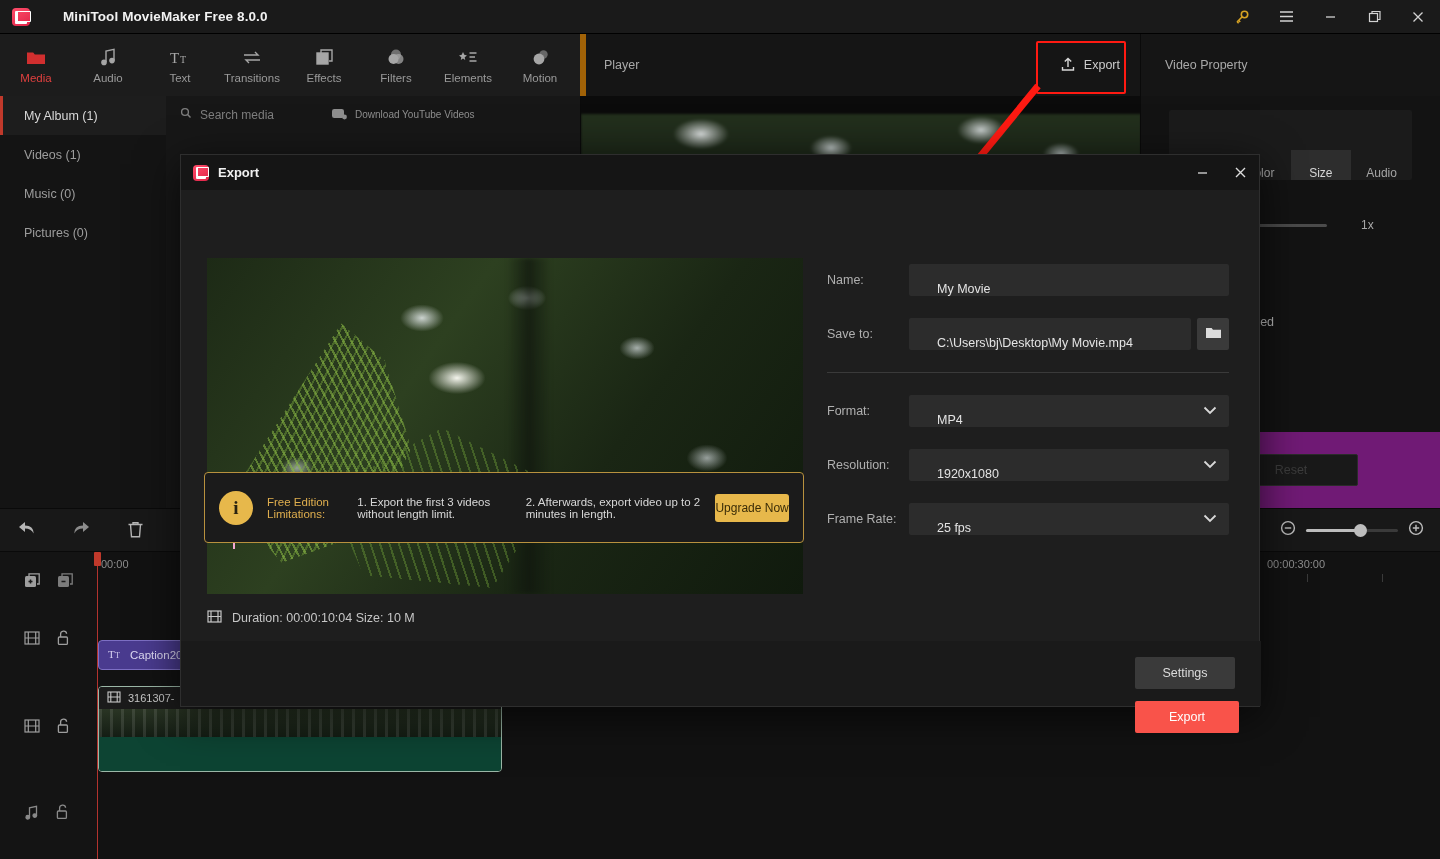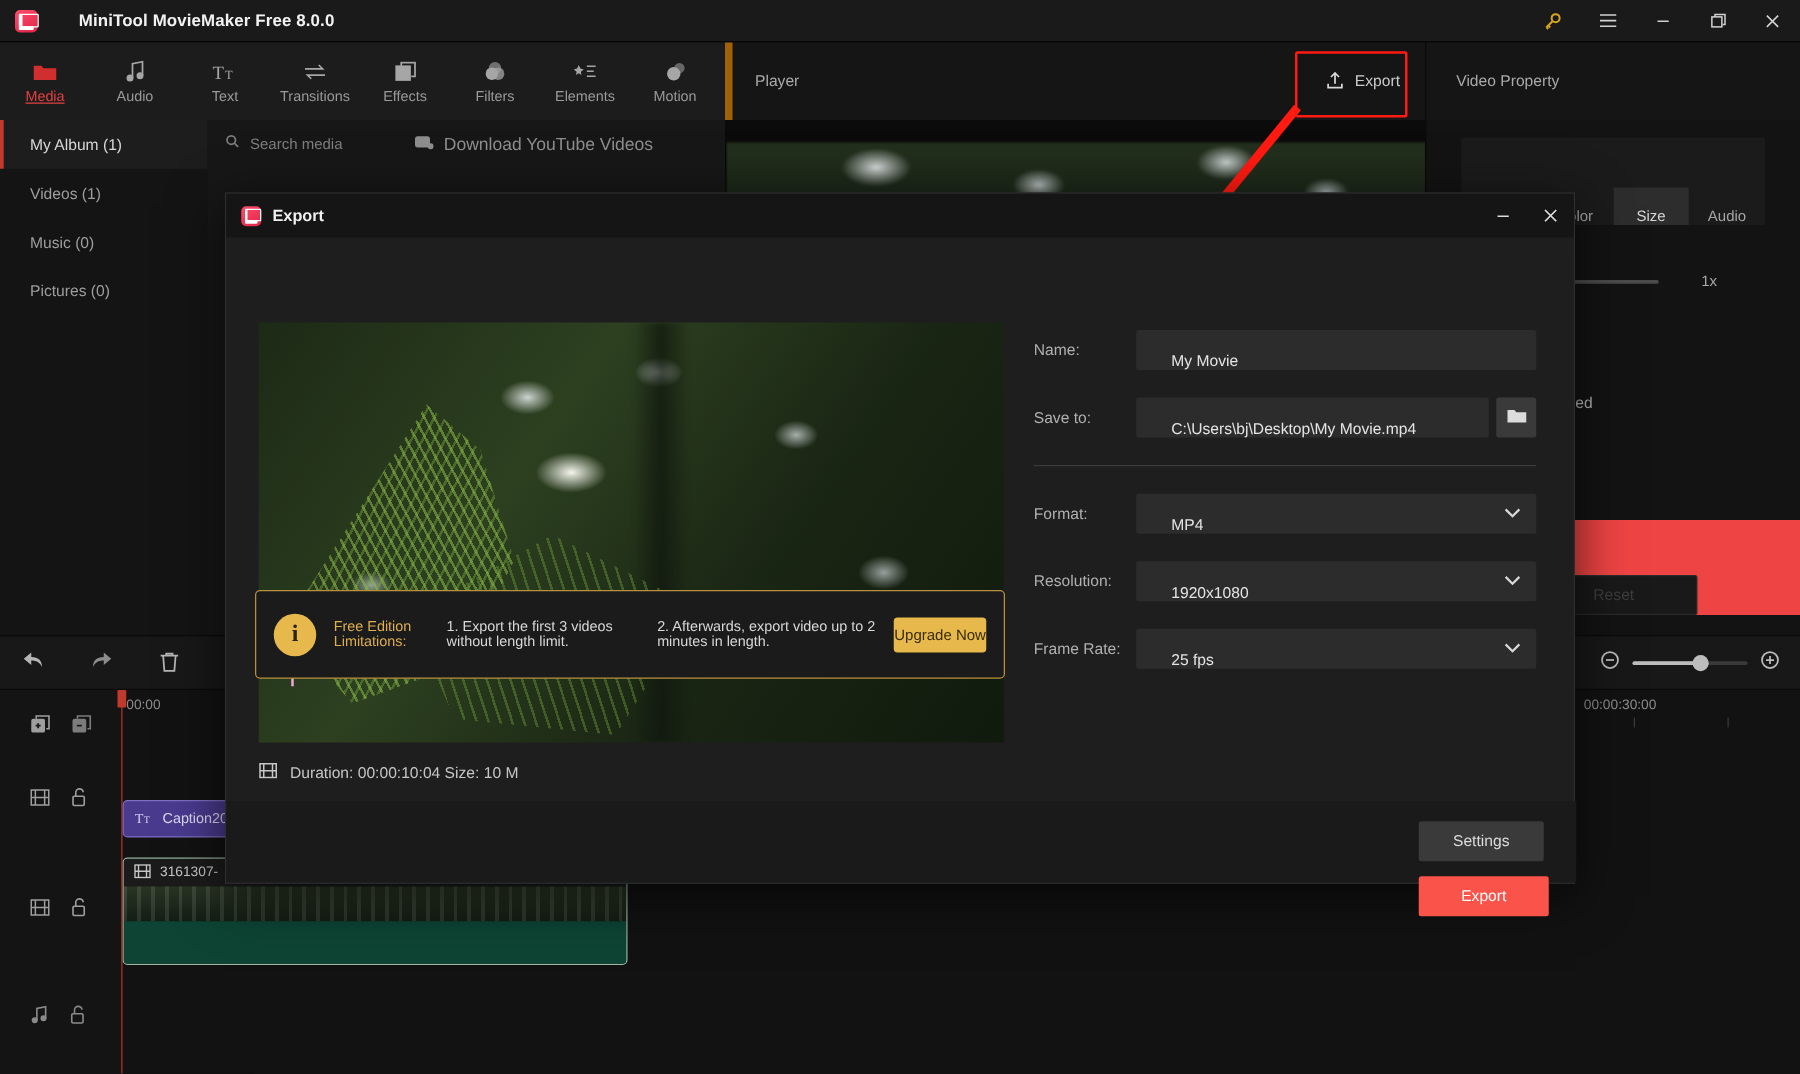--- a/index.html
+++ b/index.html
@@ -46,21 +46,21 @@
   .ribbon {
     position: absolute; top: 34px; left: 0; width: 580px; height: 62px;
     background: #1c1c1c; display: flex; align-items: center;
   }
   .ribbon-item {
     width: 72px; height: 62px; display: flex; flex-direction: column;
     align-items: center; justify-content: center; gap: 6px;
     font-size: 11.5px; color: #9a9a9a;
   }
   .ribbon-item .r-ico { height: 20px; display: flex; align-items: flex-end; }
-  .ribbon-item.active { color: #e0403f; text-decoration: underline; }
+  .ribbon-item.active { color: #e0403f; }
   .ribbon-item.active .r-ico svg { color: #d12f2f; }
 
   
   .player-head {
     position: absolute; top: 34px; left: 580px; width: 560px; height: 62px;
     background: #151515; border-left: 6px solid #a16207;
     display: flex; align-items: center;
   }
   .player-label { font-size: 12.5px; color: #a9a9a9; margin-left: 18px; }
   .export-top {
@@ -90,21 +90,21 @@
     height: 39px; display: flex; align-items: center; padding-left: 24px;
     font-size: 12.5px; color: #9d9d9d; position: relative;
   }
   .album-item.active { background: #1d1d1d; color: #d8d8d8; }
   .album-item.active::before {
     content: ""; position: absolute; left: 0; top: 0; width: 3px; height: 39px; background: #c0392b;
   }
   .media-right { position: absolute; top: 0; left: 166px; width: 414px; height: 412px; background: #171717; }
   .media-toolbar { height: 37px; display: flex; align-items: center; }
   .search-media { display: flex; align-items: center; gap: 8px; margin-left: 14px; font-size: 12px; color: #7e7e7e; }
-  .dl-youtube { display: flex; align-items: center; gap: 8px; margin-left: 58px; font-size: 14px; color: #8e8e8e; }
+  .dl-youtube { display: flex; align-items: center; gap: 8px; margin-left: 58px; font-size: 10px; color: #8e8e8e; }
 
   
   .player-stage {
     position: absolute; top: 96px; left: 580px; width: 560px; height: 412px;
     background: #0b0b0b; border-left: 1px solid #0a0a0a; overflow: hidden;
   }
   .stage-img {
     position: absolute; top: 18px; left: 0; width: 560px; height: 60px;
     background:
       radial-gradient(ellipse 40px 22px at 120px 20px, rgba(245,248,250,.85), transparent 70%),
@@ -130,21 +130,21 @@
   .spd-slider { position: relative; width: 160px; height: 3px; background: #4b4b4b; border-radius: 2px; }
   .spd-fill { position: absolute; left: 0; top: 0; height: 3px; width: 66px; background: #6f6f6f; border-radius: 2px; }
   .spd-knob {
     position: absolute; left: 58px; top: -5px; width: 13px; height: 13px;
     border-radius: 50%; background: #b6b6b6;
   }
   .spd-val { margin-left: 34px; font-size: 12px; color: #a8a8a8; }
   .dur-row { padding: 0 26px; margin-top: 35px; font-size: 12px; color: #9c9c9c; }
   .rev-row { padding: 0 26px; margin-top: 34px; display: flex; align-items: center; gap: 10px; font-size: 12.5px; color: #b6b6b6; }
   .chk { width: 13px; height: 13px; border: 1px solid #5a5a5a; border-radius: 2px; background: #1a1a1a; flex: none; }
-  .reset-wrap { position: absolute; bottom: 16px; left: 0; width: 300px; height: 76px; background: #ef4444; display: flex; align-items: flex-end; justify-content: center; }
+  .reset-wrap { position: absolute; bottom: 0; left: 0; width: 300px; height: 76px; background: #701a75; display: flex; align-items: center; justify-content: center; }
   .reset-btn {
     width: 134px; height: 32px; border: 1px solid #2b2b2b; border-radius: 2px;
     display: flex; align-items: center; justify-content: center;
     font-size: 12.5px; color: #3c3c3c; background: #191919;
   }
 
   
   .tl-toolbar {
     position: absolute; top: 508px; left: 0; width: 1440px; height: 44px;
     background: #181818; border-top: 1px solid #0a0a0a; border-bottom: 1px solid #0a0a0a;

